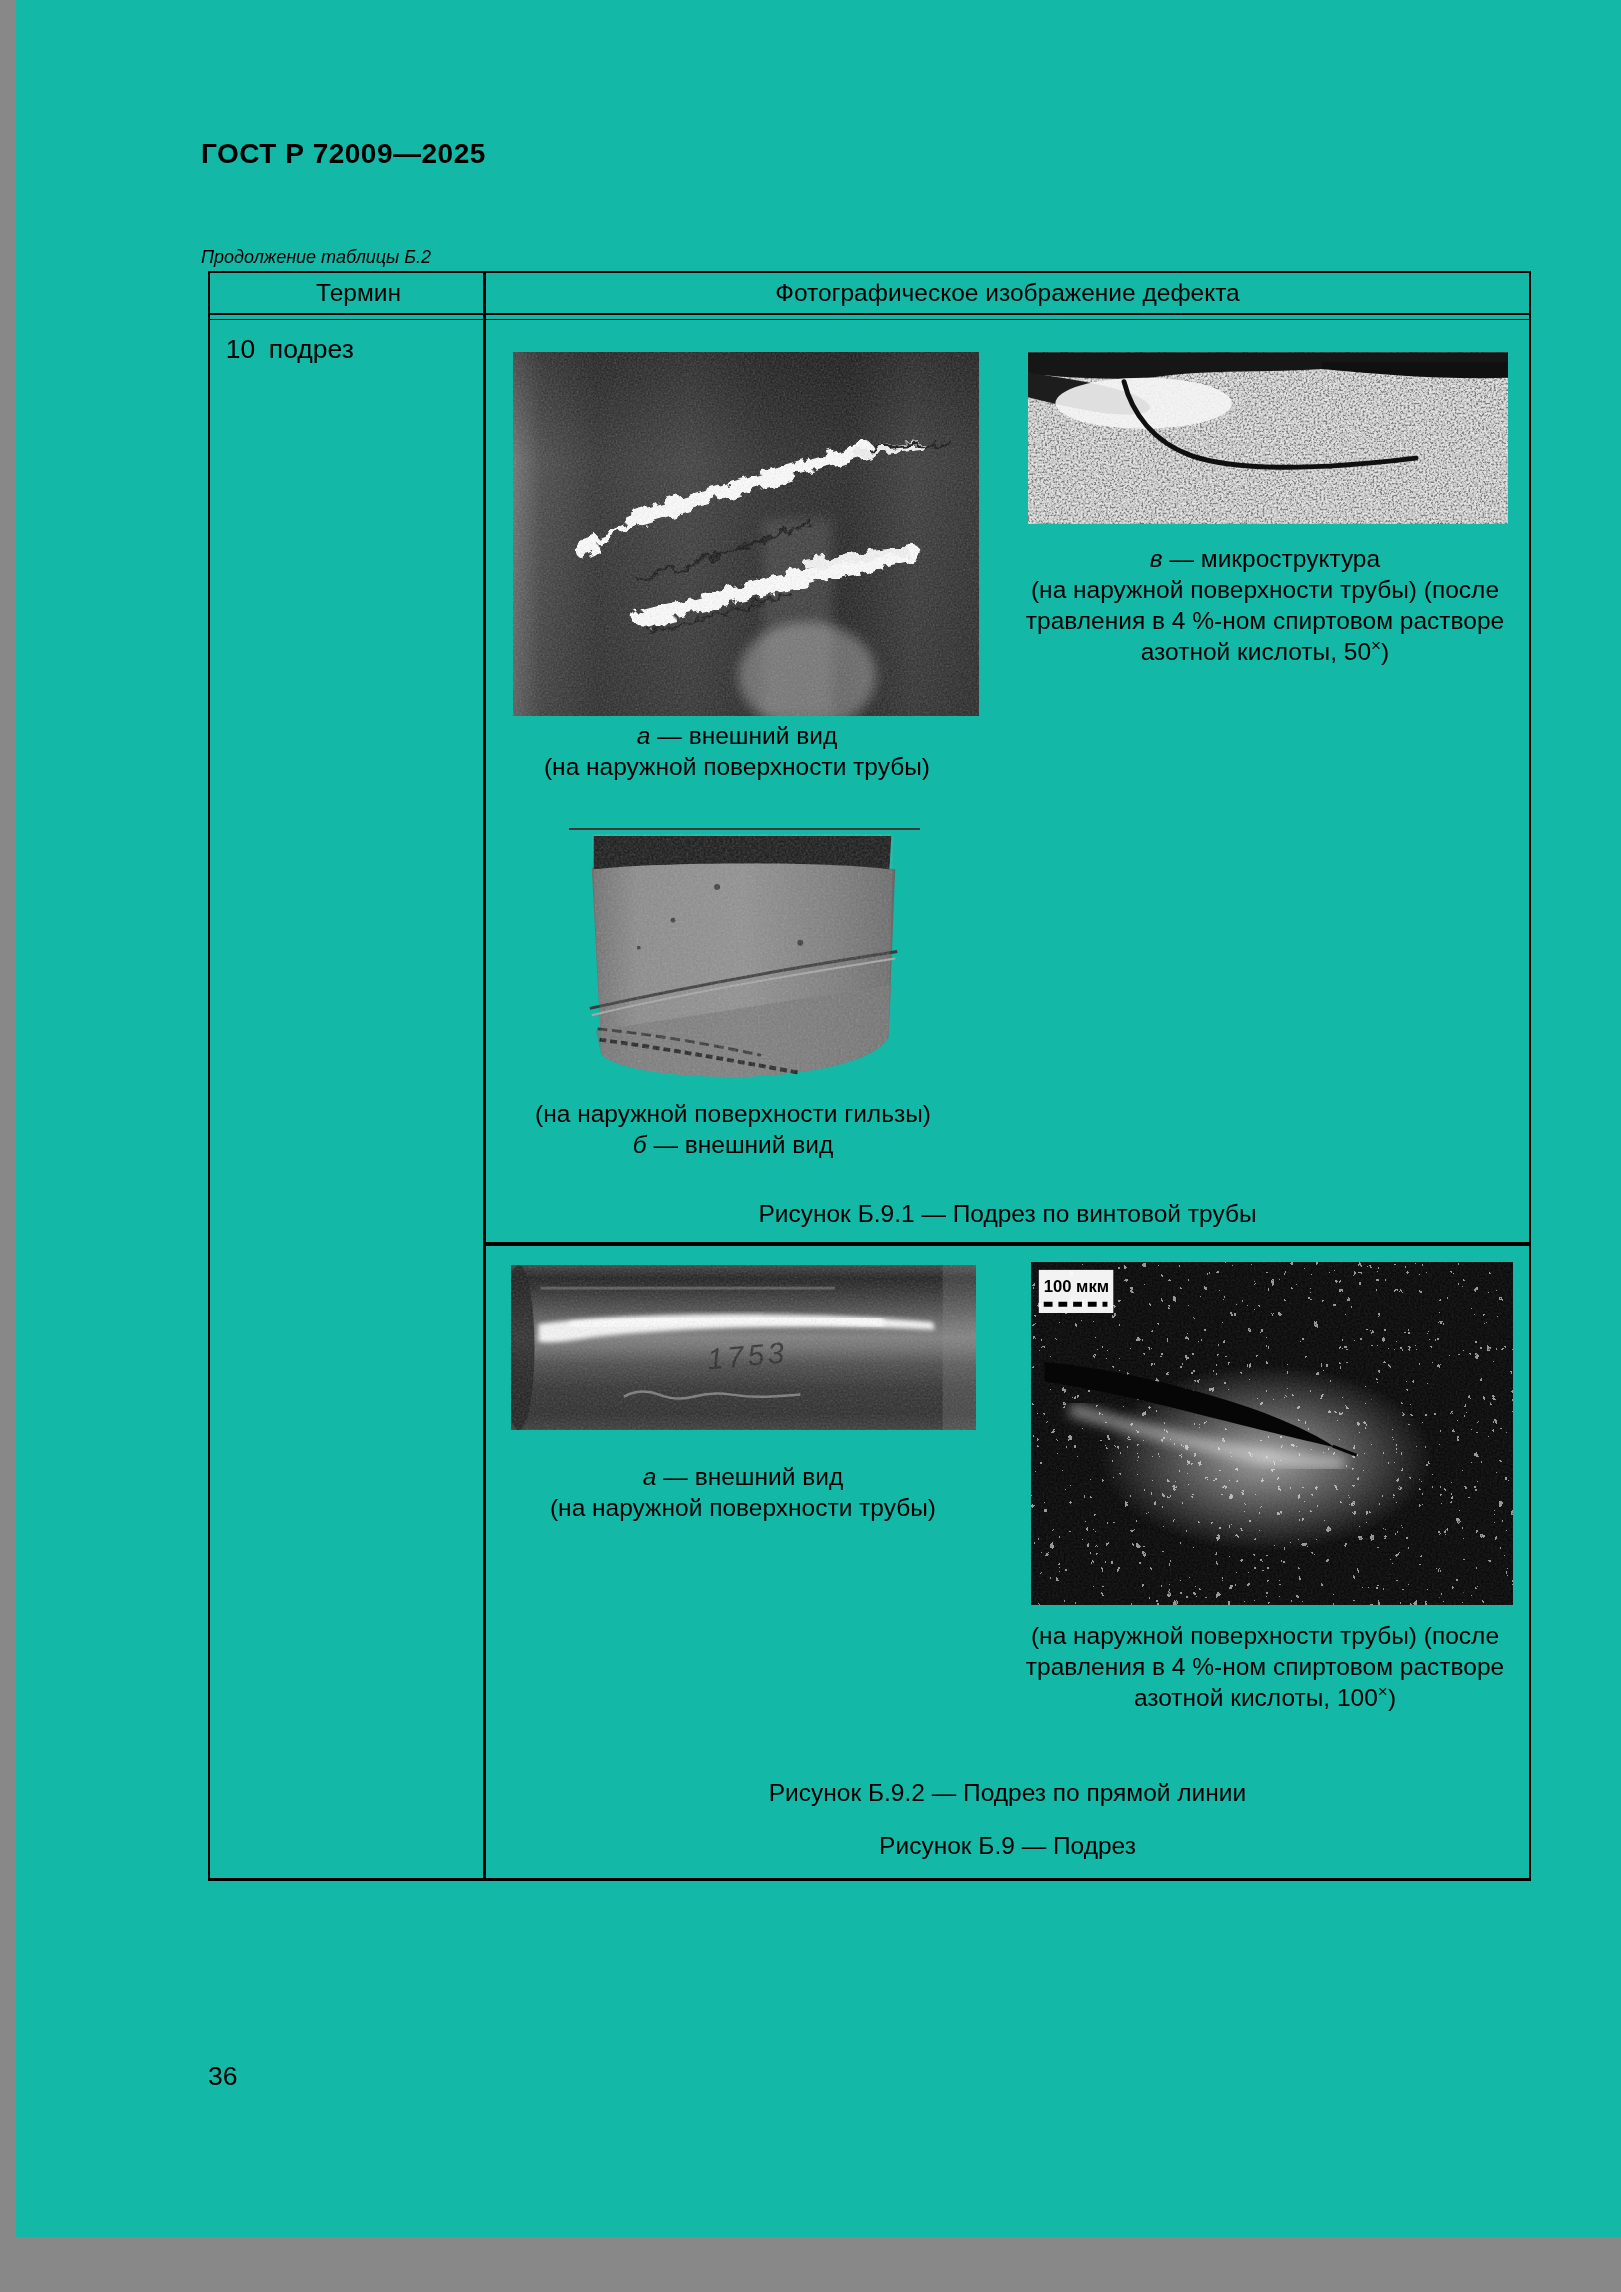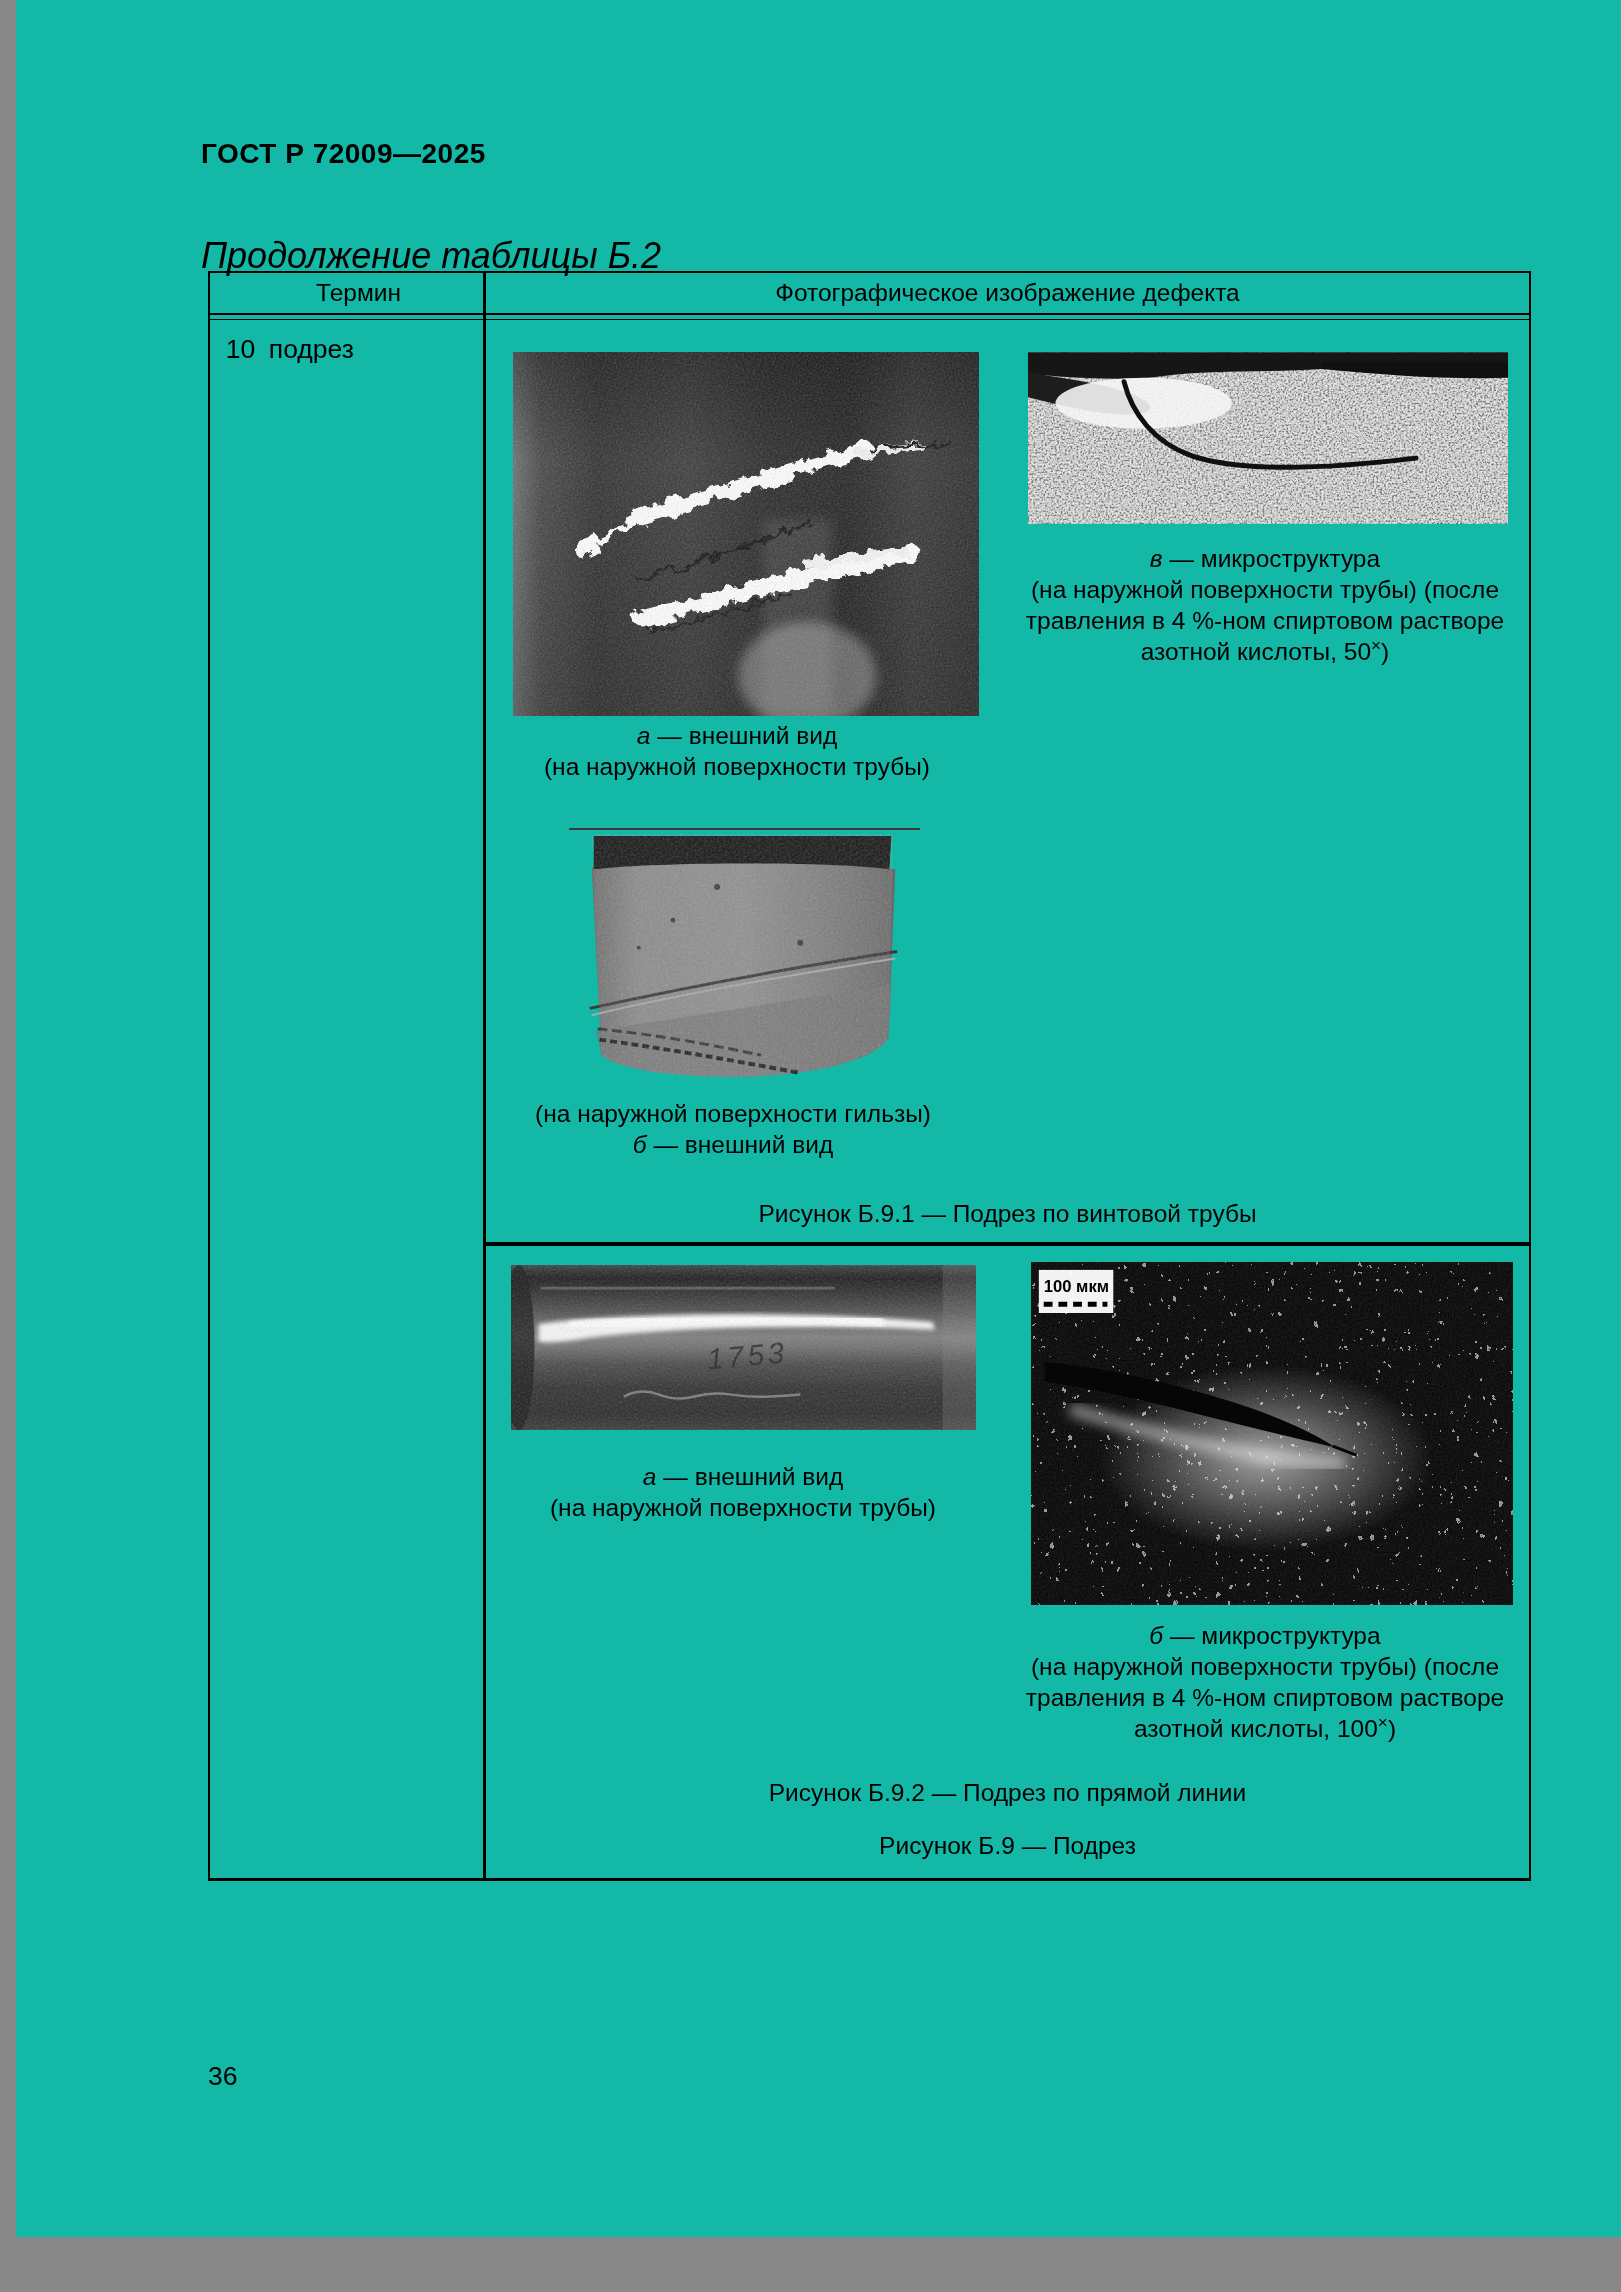--- a/index.html
+++ b/index.html
@@ -1,20 +1,20 @@
 <!DOCTYPE html>
 <html><head>
 <meta charset="utf-8">
 <style>
   html,body{margin:0;padding:0;background:#888;}
   .page{position:relative;width:1621px;height:2237px;background:#14b8a6;
         font-family:"Liberation Sans", sans-serif;color:#000;overflow:hidden;margin-left:16px;}
   .abs{position:absolute;}
   .doc-code{left:185px;top:138px;font-size:28px;font-weight:bold;letter-spacing:0.5px;}
-  .table-cont{left:185px;top:235px;font-size:36px;font-style:italic;}
+  .table-cont{left:185px;top:247px;font-size:18px;font-style:italic;}
   .page-num{left:192px;top:2061px;font-size:26.5px;}
 
   .tbl{left:192px;top:271px;width:1323px;height:1610px;border:2.9px solid #000;
        border-bottom-width:3.9px;box-sizing:border-box;}
   .ti{position:absolute;}
   .col-sep{left:273px;top:0;width:2.9px;height:100%;background:#000;}
   .hdr-cell{top:5.9px;font-size:24.5px;text-align:center;}
   .hdr-term{left:12px;width:273px;}
   .hdr-photo{left:276px;right:0;}
   .hdr-line-main{left:0;right:0;top:40px;height:2px;background:#000;}
@@ -274,21 +274,20 @@
         <path d="M308,188 L332,197" stroke="#060606" stroke-width="3" fill="none"></path>
         <g>
           <rect x="8" y="8" width="76" height="44" fill="#ffffff" opacity=".95"></rect>
           <text x="13" y="31" font-size="17" font-weight="bold" fill="#000000">100 мкм</text>
           <line x1="13" y1="43" x2="78" y2="43" stroke="#000000" stroke-width="5" stroke-dasharray="9 6"></line>
         </g>
       </svg>
     </div>
 
     <div class="ti cap cap-b2">
-      <div><span class="letter">б</span><span class="rest">— микроструктура</span></div>
       <div>(на наружной поверхности трубы) (после</div>
       <div>травления в 4 %-ном спиртовом растворе</div>
       <div><span>азотной кислоты, 100</span><sup>×</sup><span>)</span></div>
     </div>
 
     <div class="ti figcap figcap2">Рисунок Б.9.2 — Подрез по прямой линии</div>
     <div class="ti figcap figcap3">Рисунок Б.9 — Подрез</div>
   </div>
 
   <div class="abs page-num">36</div>

